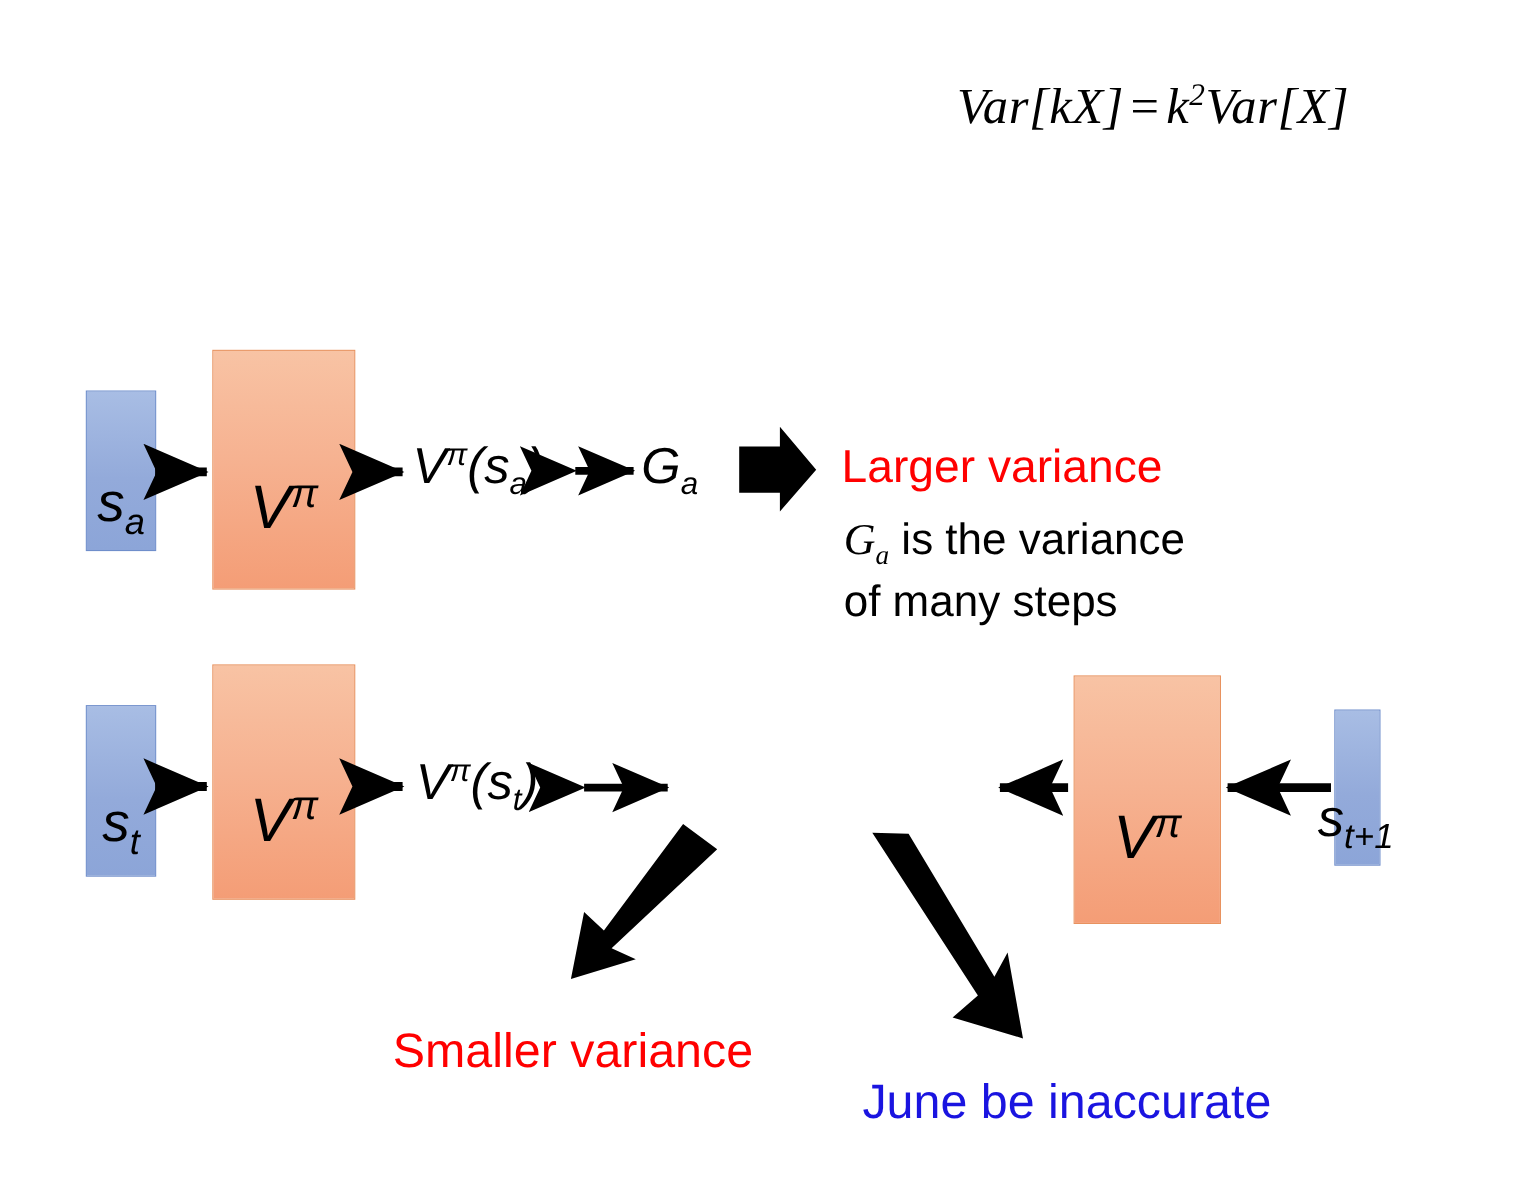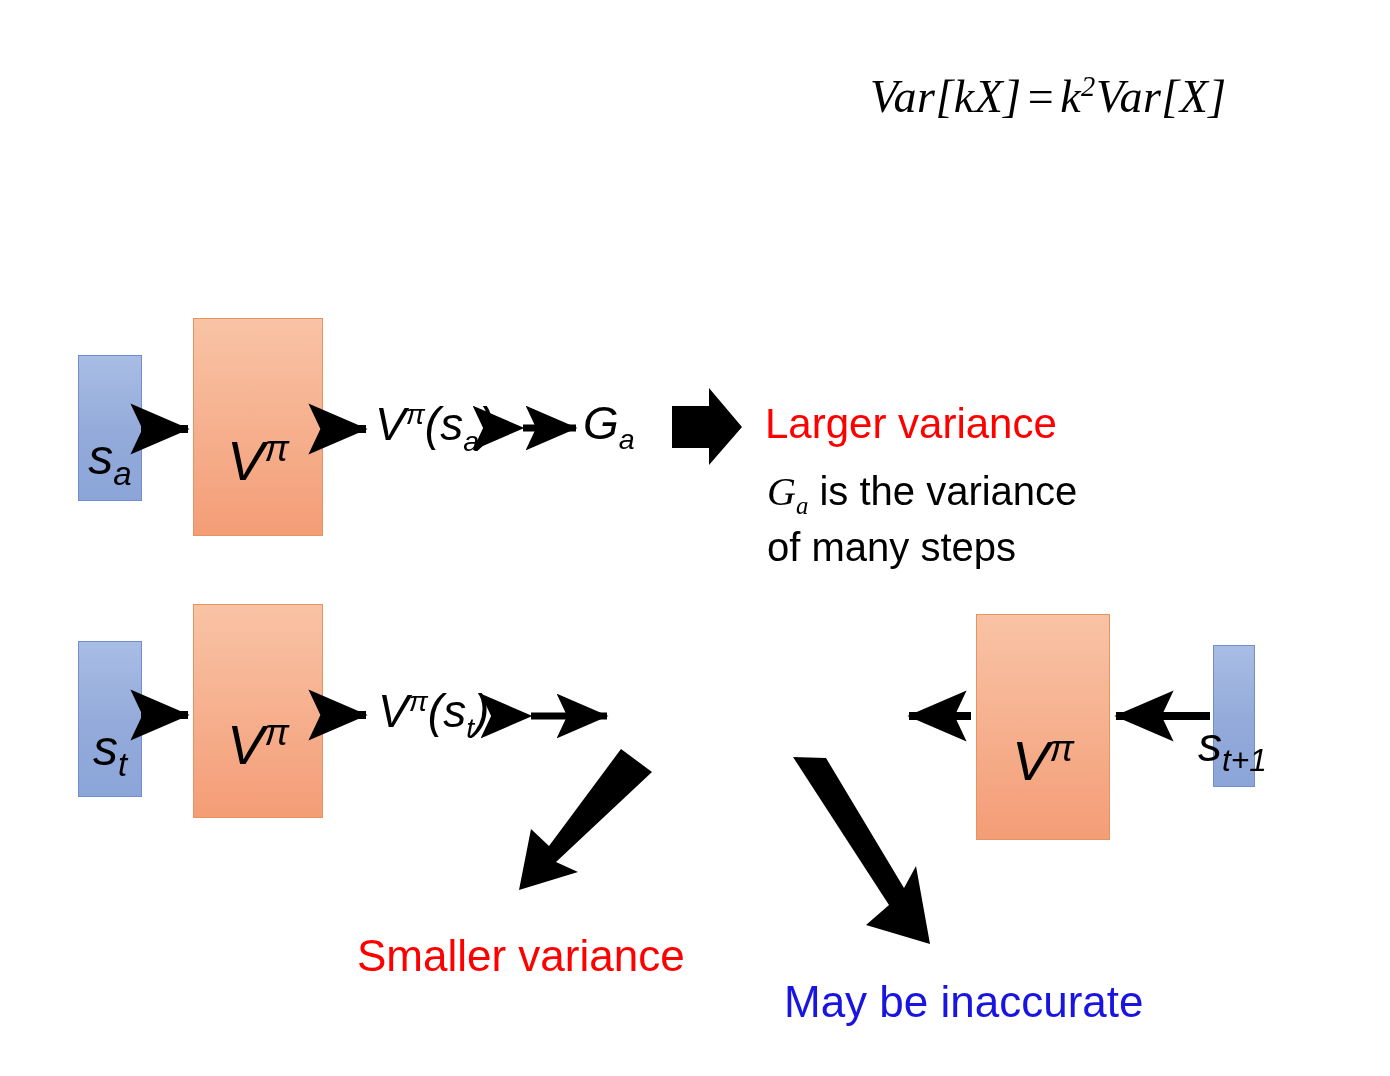--- a/index.html
+++ b/index.html
@@ -167,21 +167,21 @@
   <div class="abs vpi-box" style="left:976px; top:614px; width:134px; height:226px;">
     <span class="box-label" style="font-size:56px;"><span>V</span><span class="sup">π</span></span>
   </div>
 
   <div class="abs state-box" style="left:1213px; top:645px; width:42px; height:142px;">
     <span class="box-label" style="font-size:48px; left:46%;"><span>s</span><span class="sub">t+1</span></span>
   </div>
 
   <div class="abs note note-red" style="left:357px; top:900px; font-size:44px;">Smaller variance</div>
 
-  <div class="abs note note-blue" style="left:784px; top:946px; font-size:44px;">May be inaccurate</div>
+  <div class="abs note note-blue" style="left:784px; top:946px; font-size:44px;">June be inaccurate</div>
 
   <svg class="arrow-layer" viewBox="0 0 1390 1076">
     <defs>
       <marker id="mk-r" markerWidth="9" markerHeight="9" refX="7.2" refY="3.2" orient="auto" markerUnits="strokeWidth">
         <path d="M0,0 L7.4,3.2 L0,6.4 L1.5,3.2 Z" fill="#000"></path>
       </marker>
       <marker id="mk-l" markerWidth="9" markerHeight="9" refX="7.2" refY="3.2" orient="auto" markerUnits="strokeWidth">
         <path d="M0,0 L7.4,3.2 L0,6.4 L1.5,3.2 Z" fill="#000"></path>
       </marker>
     </defs>

